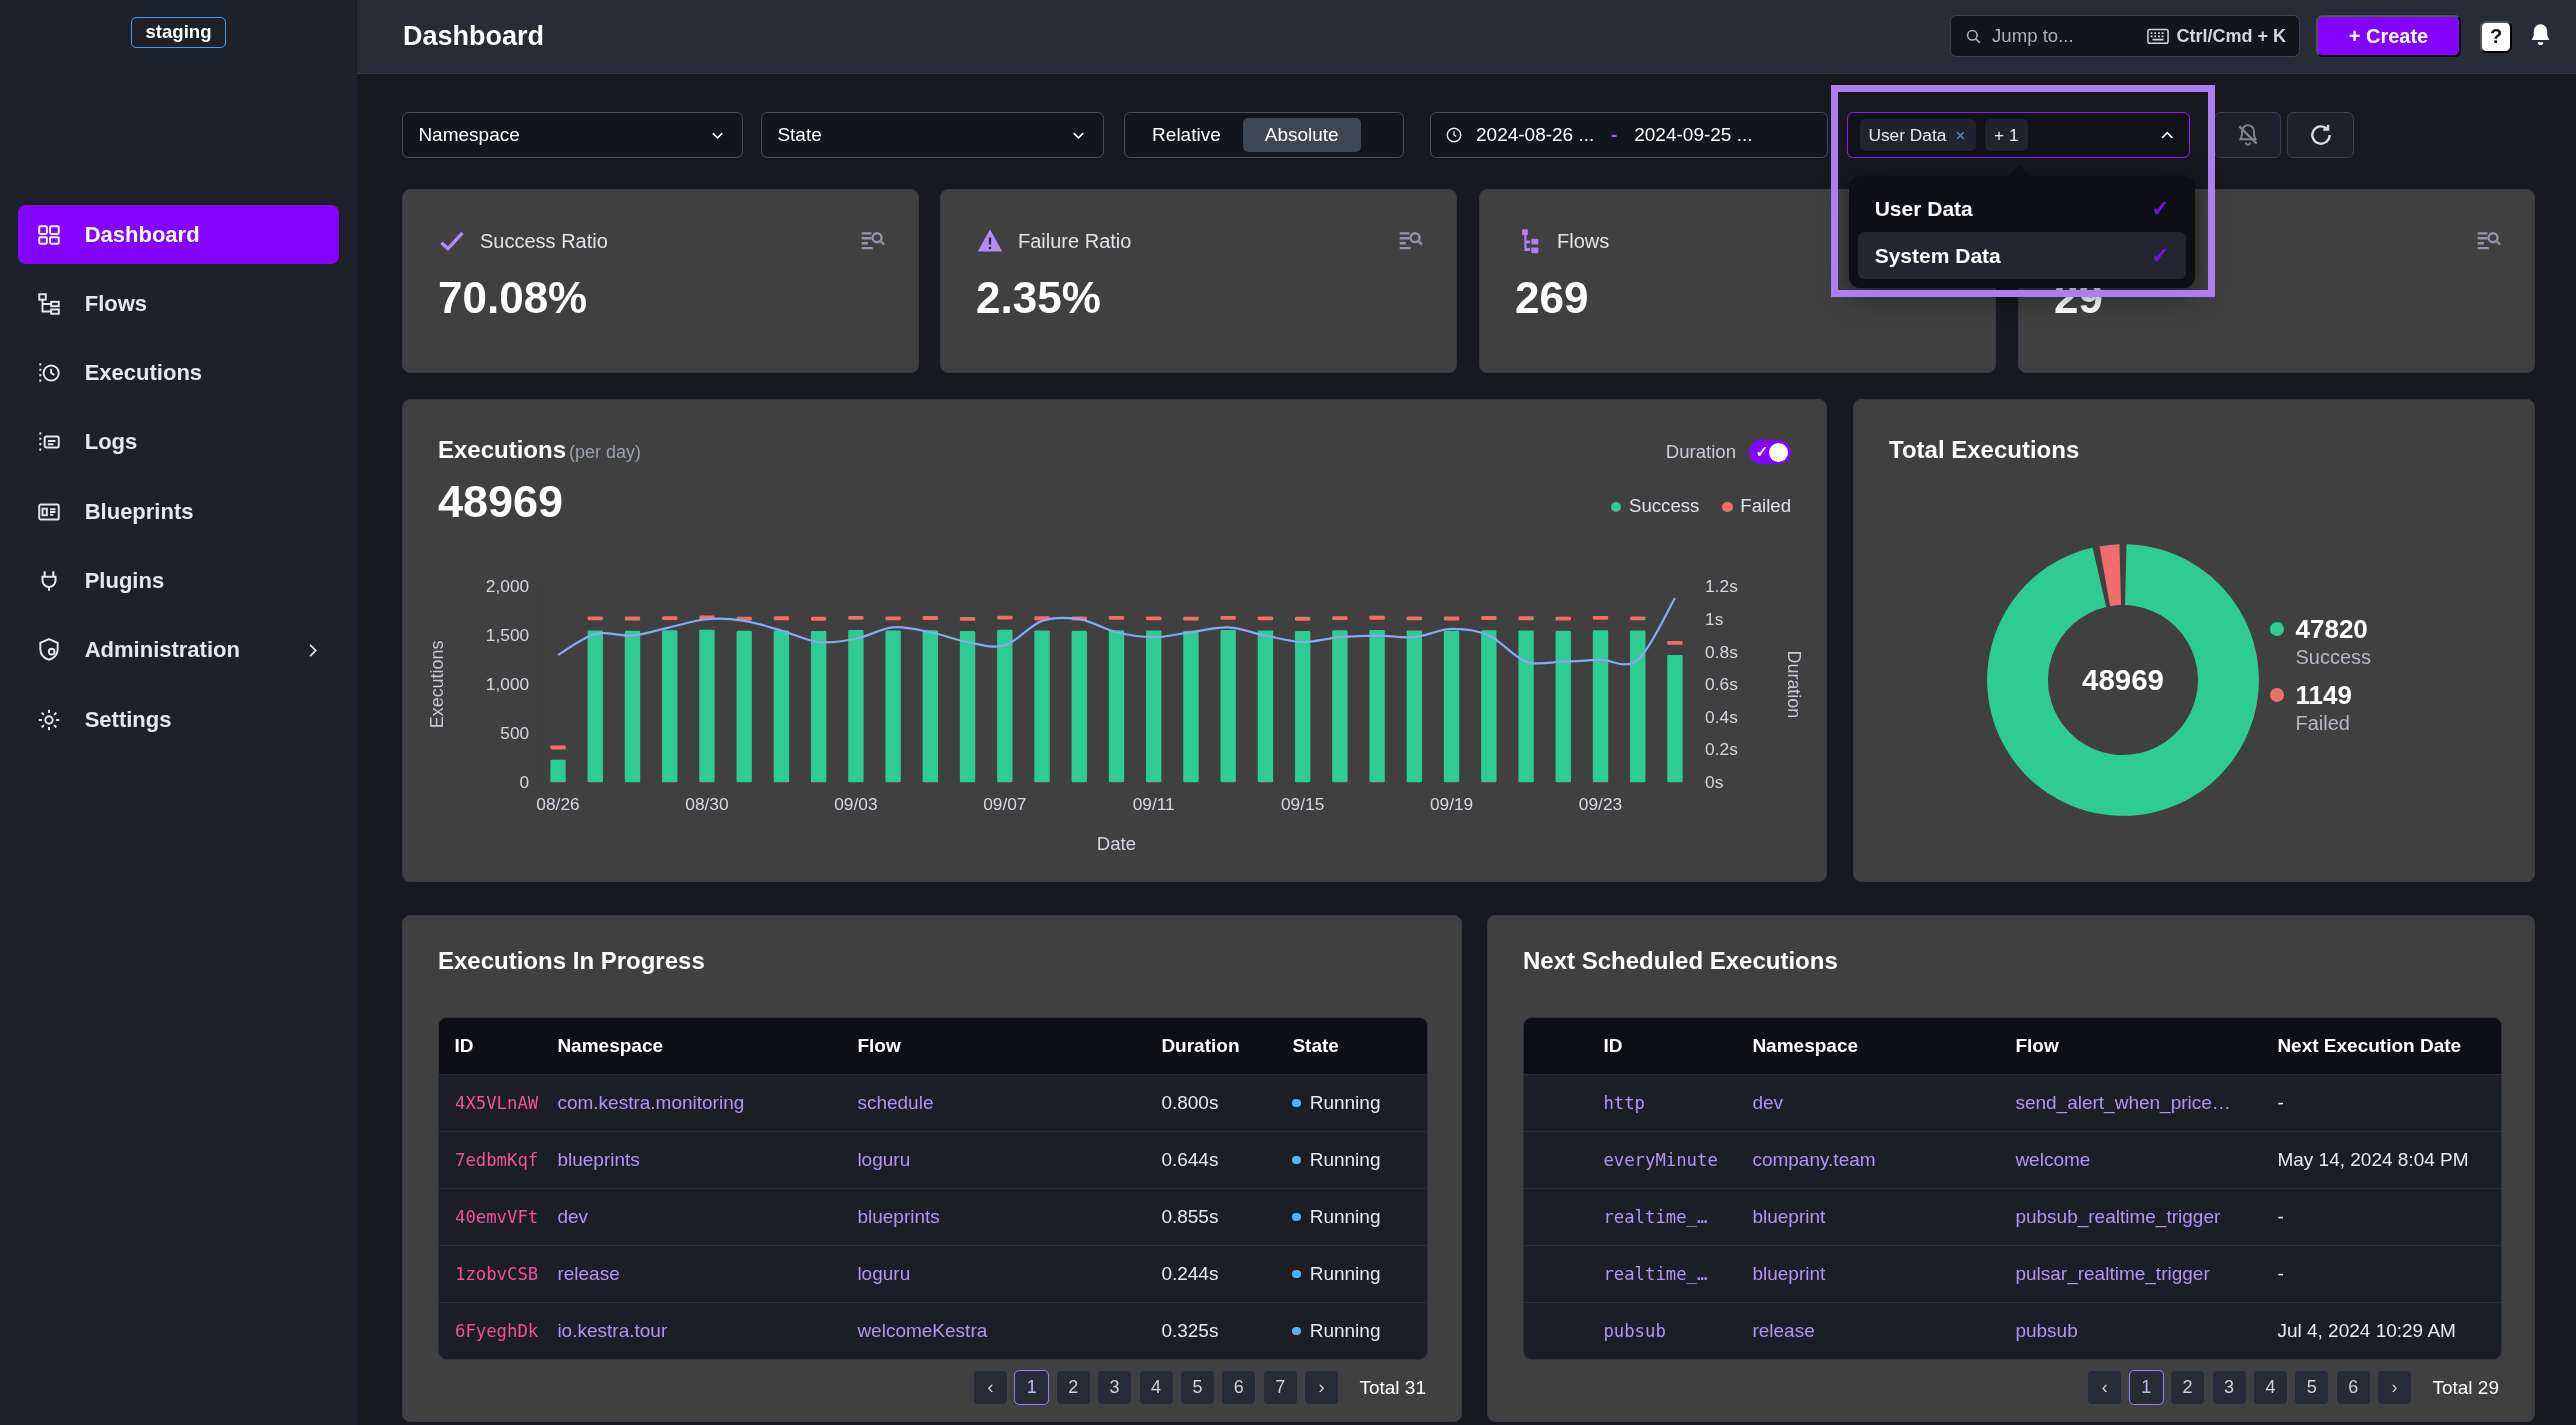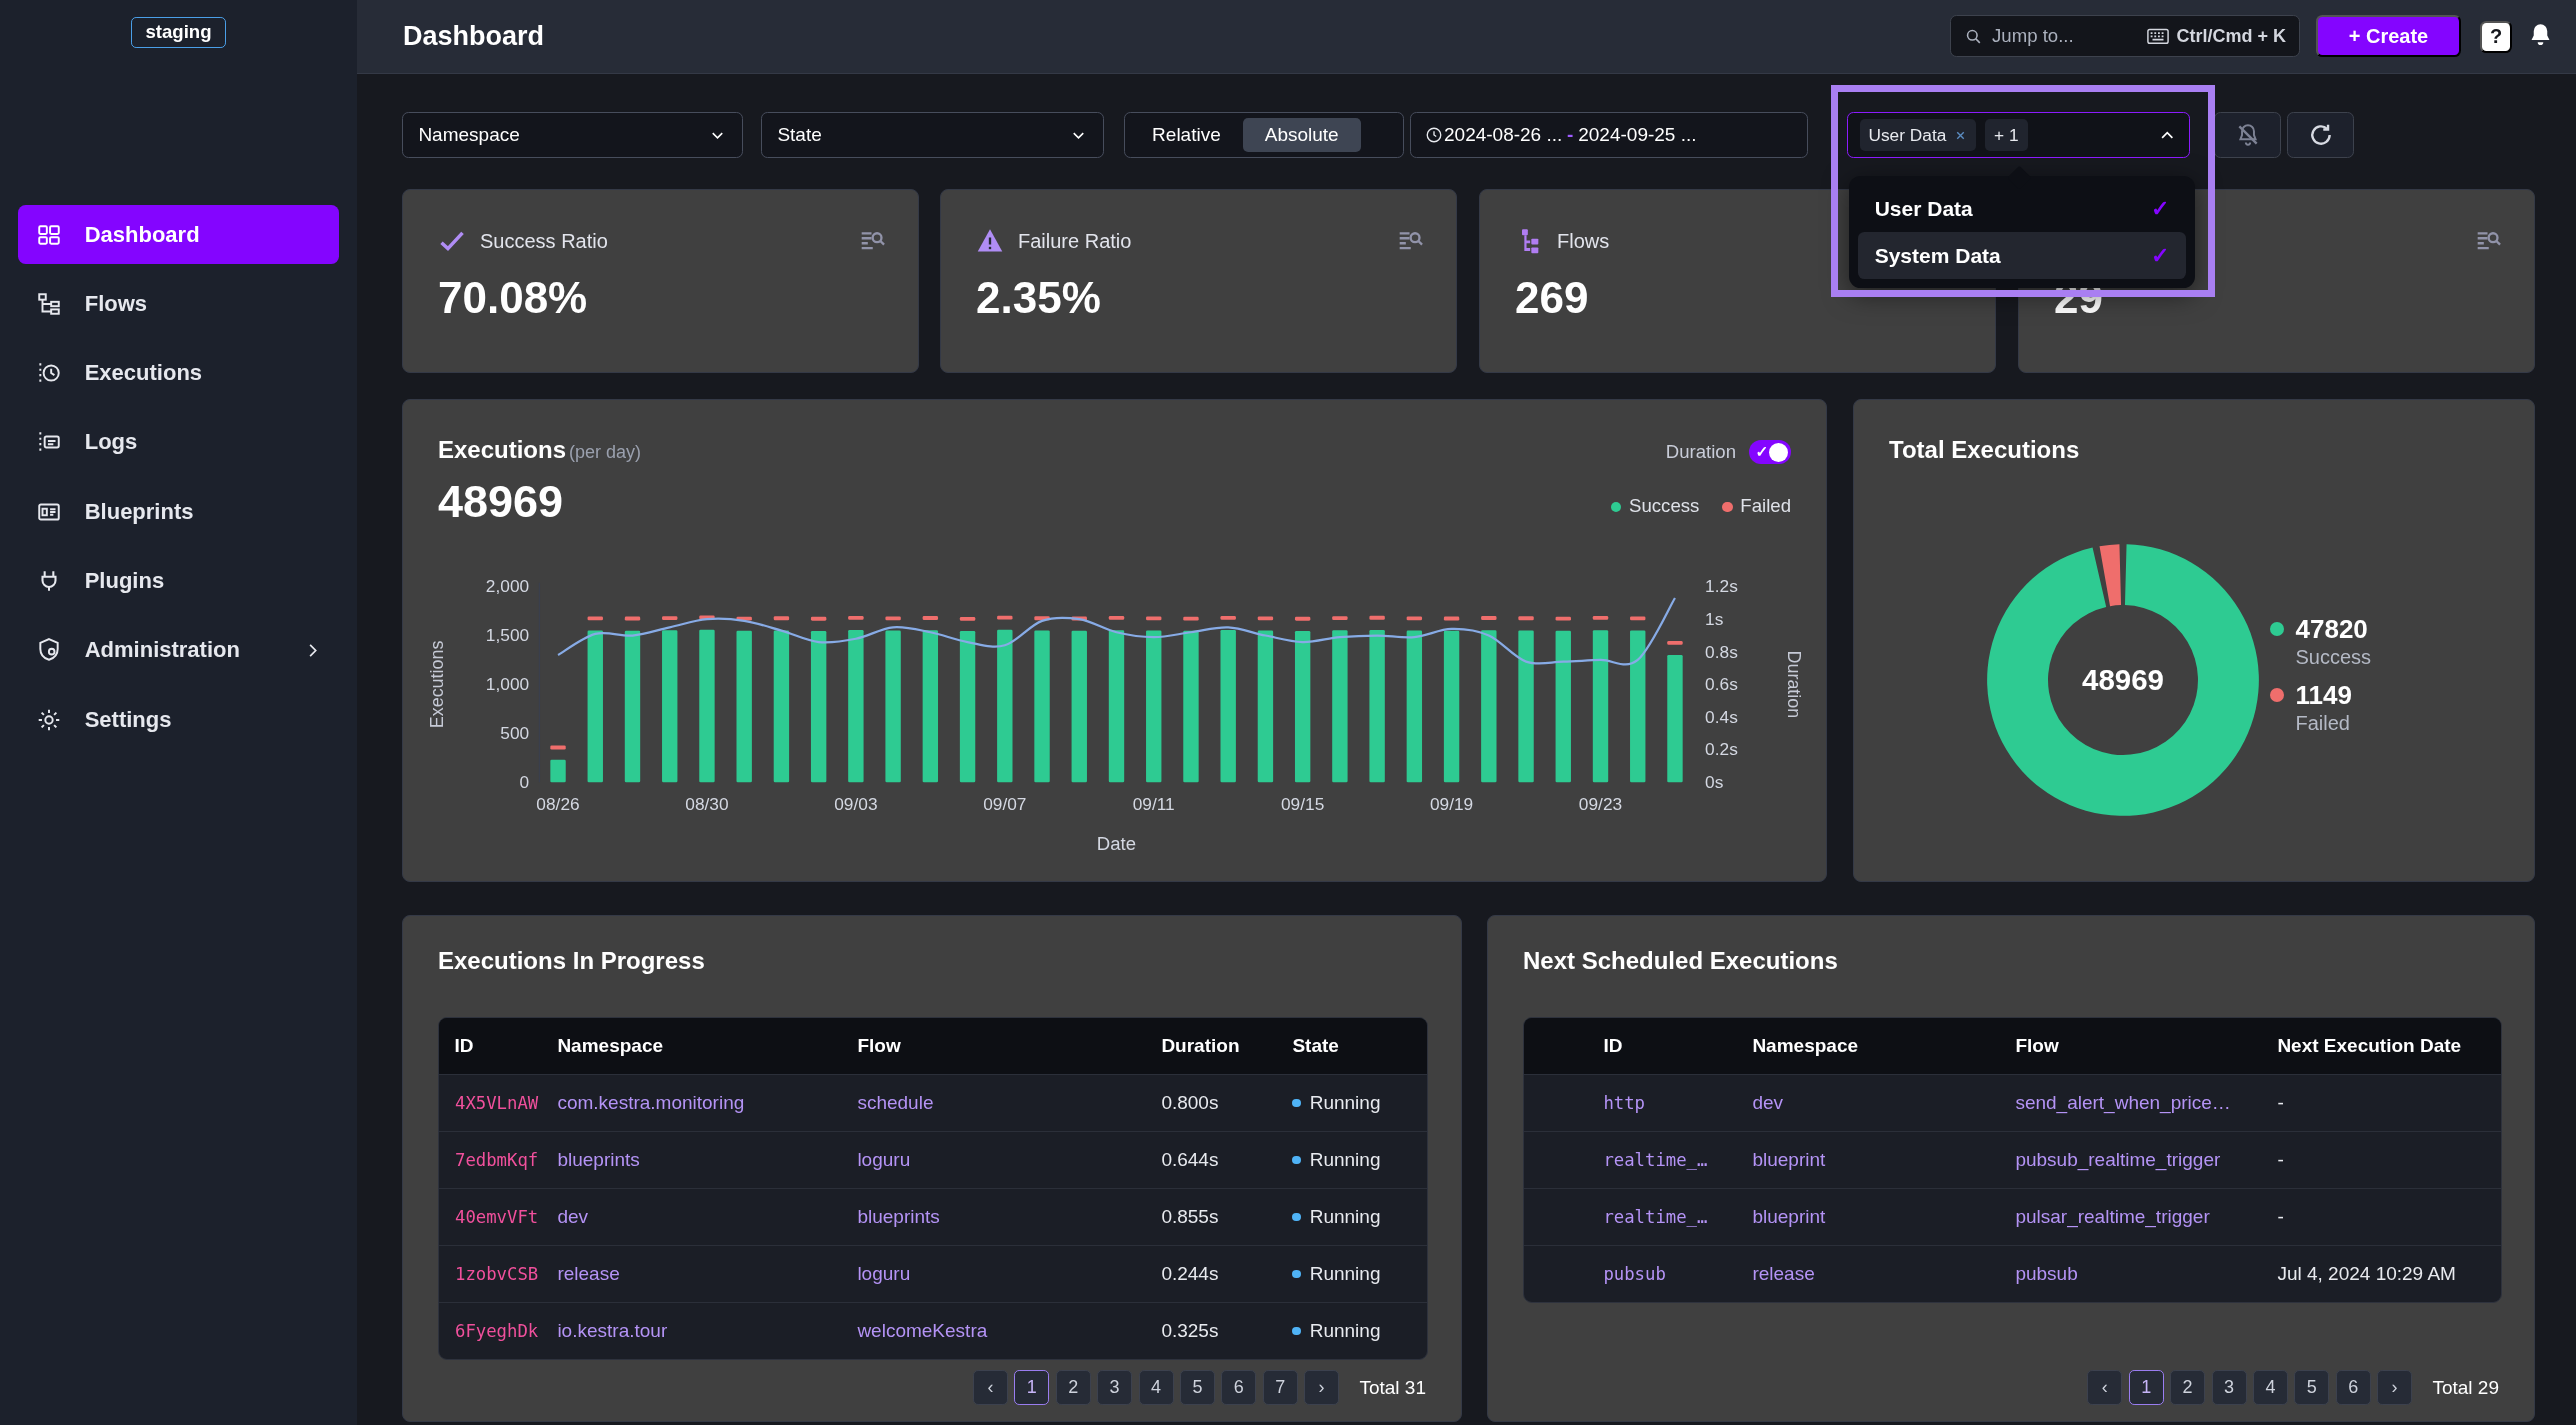--- a/index.html
+++ b/index.html
@@ -29,21 +29,21 @@
   .help-btn { position:absolute; left:2123px; top:20.5px; width:32px; height:32px; background:#fff; border-radius:6.4px; color:#16181d; font-size:20px; font-weight:bold; display:flex; align-items:center; justify-content:center; cursor:pointer; }
   .bell-btn { position:absolute; left:2167px; top:19px; width:33px; height:33px; display:flex; align-items:center; justify-content:center; cursor:pointer; }
 
   
   .ctl { position:absolute; top:112px; height:46px; background:#13151c; border:1.3px solid #474d5c; border-radius:6.4px; display:flex; align-items:center; font-size:19px; color:#fff; }
   .select { padding:0 15.4px; cursor:pointer; }
   .select .chev { margin-left:auto; }
   .relabs { padding:0 5.1px; }
   .relabs .opt { padding:6.4px 22px; border-radius:5.1px; cursor:pointer; font-size:19px; }
   .relabs .opt.sel { background:#3e4553; }
-  .dates { padding:17px 14px; gap:1px; cursor:pointer; }
+  .dates { padding:17px 14px; gap:13px; cursor:pointer;margin-left:20px; }
   .dates .dash { color:#9e5cff; font-weight:bold; margin:0 3.8px; }
   .multiselect { left:1847px; width:343px; background:#101218; border:1.9px solid #8b1bfc; display:flex; align-items:center; padding:0 11.5px; gap:9px; cursor:pointer; }
   .chip { background:#20242e; border-radius:5.1px; padding:5.1px 9px; font-size:17.3px; color:#e8eaef; display:flex; align-items:center; gap:7.7px; }
   .iconbtn { position:absolute; top:112px; width:67px; height:46px; background:#1d212c; border:1.3px solid #3d424d; border-radius:6.4px; display:flex; align-items:center; justify-content:center; cursor:pointer; }
 
   
   .card { position:absolute; background:#404040; border:0.6px solid #343946; border-radius:8px; }
   .kpi-label-row { position:absolute; left:35px; top:37px; display:flex; align-items:center; gap:14px; font-size:20px; color:#e2e4ec; }
   .kpi-value { position:absolute; left:35px; top:83px; font-size:44px; font-weight:bold; color:#fff; }
   .kpi-zoom { position:absolute; right:31px; top:36px; }
@@ -580,20 +580,27 @@
           <div class="cell" style="width:241px;flex:1;">Next Execution Date</div>
         </div>
         <div class="drow">
           <div class="cell" style="width:64px;"><span class="switch off"></span></div>
           <div class="cell mono lnk" style="width:149px;">http</div>
           <div class="cell lnk" style="width:263px;">dev</div>
           <div class="cell lnk" style="width:262px;">send_alert_when_price…</div>
           <div class="cell" style="flex:1;">-</div>
         </div>
         <div class="drow">
+          <div class="cell" style="width:64px;"><span class="switch on"></span></div>
+          <div class="cell mono lnk" style="width:149px;">everyMinute</div>
+          <div class="cell lnk" style="width:263px;">company.team</div>
+          <div class="cell lnk" style="width:262px;">welcome</div>
+          <div class="cell" style="flex:1;">May 14, 2024 8:04 PM</div>
+        </div>
+        <div class="drow">
           <div class="cell" style="width:64px;"><span class="switch off"></span></div>
           <div class="cell mono lnk" style="width:149px;">realtime_…</div>
           <div class="cell lnk" style="width:263px;">blueprint</div>
           <div class="cell lnk" style="width:262px;">pubsub_realtime_trigger</div>
           <div class="cell" style="flex:1;">-</div>
         </div>
         <div class="drow">
           <div class="cell" style="width:64px;"><span class="switch off"></span></div>
           <div class="cell mono lnk" style="width:149px;">realtime_…</div>
           <div class="cell lnk" style="width:263px;">blueprint</div>

